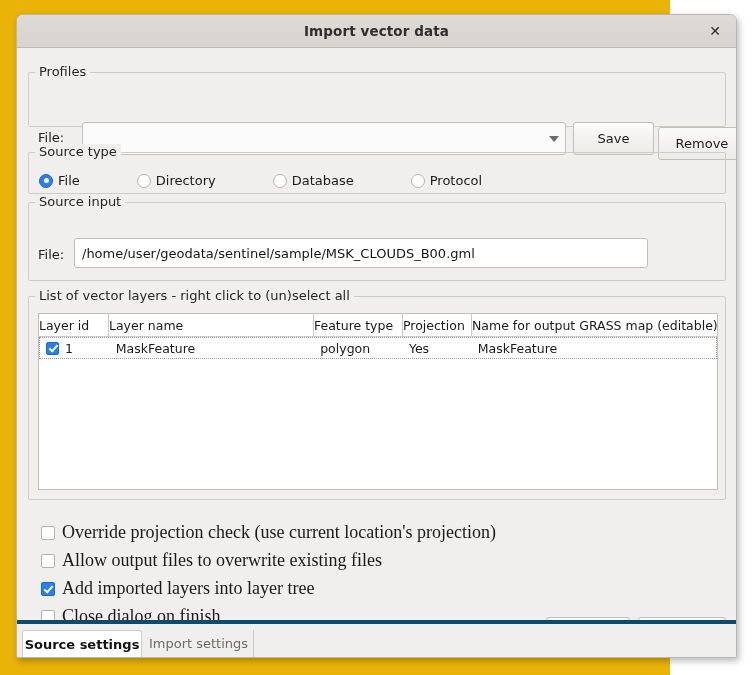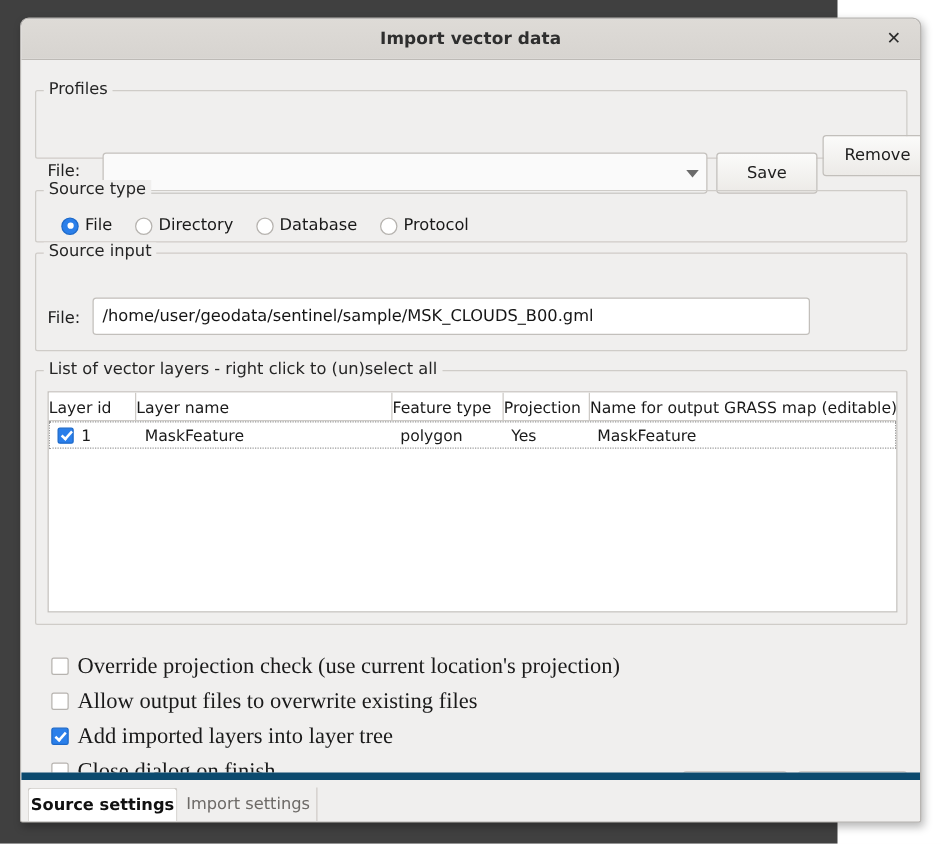--- a/index.html
+++ b/index.html
@@ -9,21 +9,21 @@
     height: 675px;
     overflow: hidden;
     background: #ffffff;
     font-family: "DejaVu Sans", "Liberation Sans", sans-serif;
   }
 
   #root {
     position: relative;
     width: 670px;
     height: 675px;
-    background: #404040;
+    background: #eab308;
   }
 
   
   .dialog {
     position: absolute;
     left: 16px;
     top: 14px;
     width: 721px;
     height: 644px;
     background: #f0efee;
@@ -288,21 +288,21 @@
   }
 
   
   .tabstrip {
     position: absolute;
     left: 0;
     bottom: 0;
     width: 719px;
     height: 33px;
     background: #f0efee;
-    border-top: 6px solid #0c4a6e;
+    border-top: 4px solid #0c4a6e;
   }
   .tab {
     position: absolute;
     bottom: 0;
     height: 27px;
     display: flex;
     align-items: center;
     justify-content: center;
     font-size: 13px;
     box-sizing: border-box;
@@ -337,26 +337,26 @@
 
       <div class="groupbox" style="left:11px; top:24px; width:698px; height:55px;">
         <span class="gb-title">Profiles</span>
       </div>
       <span class="label" style="position:absolute; left:21px; top:82px;">File:</span>
       <div class="combo" style="left:65px; top:74px; width:484px; height:33px;">
         <span></span>
         <span class="arrow"></span>
       </div>
       <div class="btn" style="left:556px; top:74px; width:81px; height:33px;">Save</div>
-      <div class="btn" style="left:641px; top:60px; width:88px; height:33px;">Remove</div>
+      <div class="btn" style="left:641px; top:79px; width:88px; height:33px;">Remove</div>
 
       <div class="groupbox" style="left:11px; top:104px; width:698px; height:42px;">
         <span class="gb-title">Source type</span>
       </div>
-      <div class="radio-row" style="left:32px; top:125px;">
+      <div class="radio-row" style="left:22px; top:125px;gap:39px;">
         <span class="radio-item checked">
           <span class="radio-mark"></span>
           <span class="radio-label">File</span>
         </span>
         <span class="radio-item">
           <span class="radio-mark"></span>
           <span class="radio-label">Directory</span>
         </span>
         <span class="radio-item">
           <span class="radio-mark"></span>

